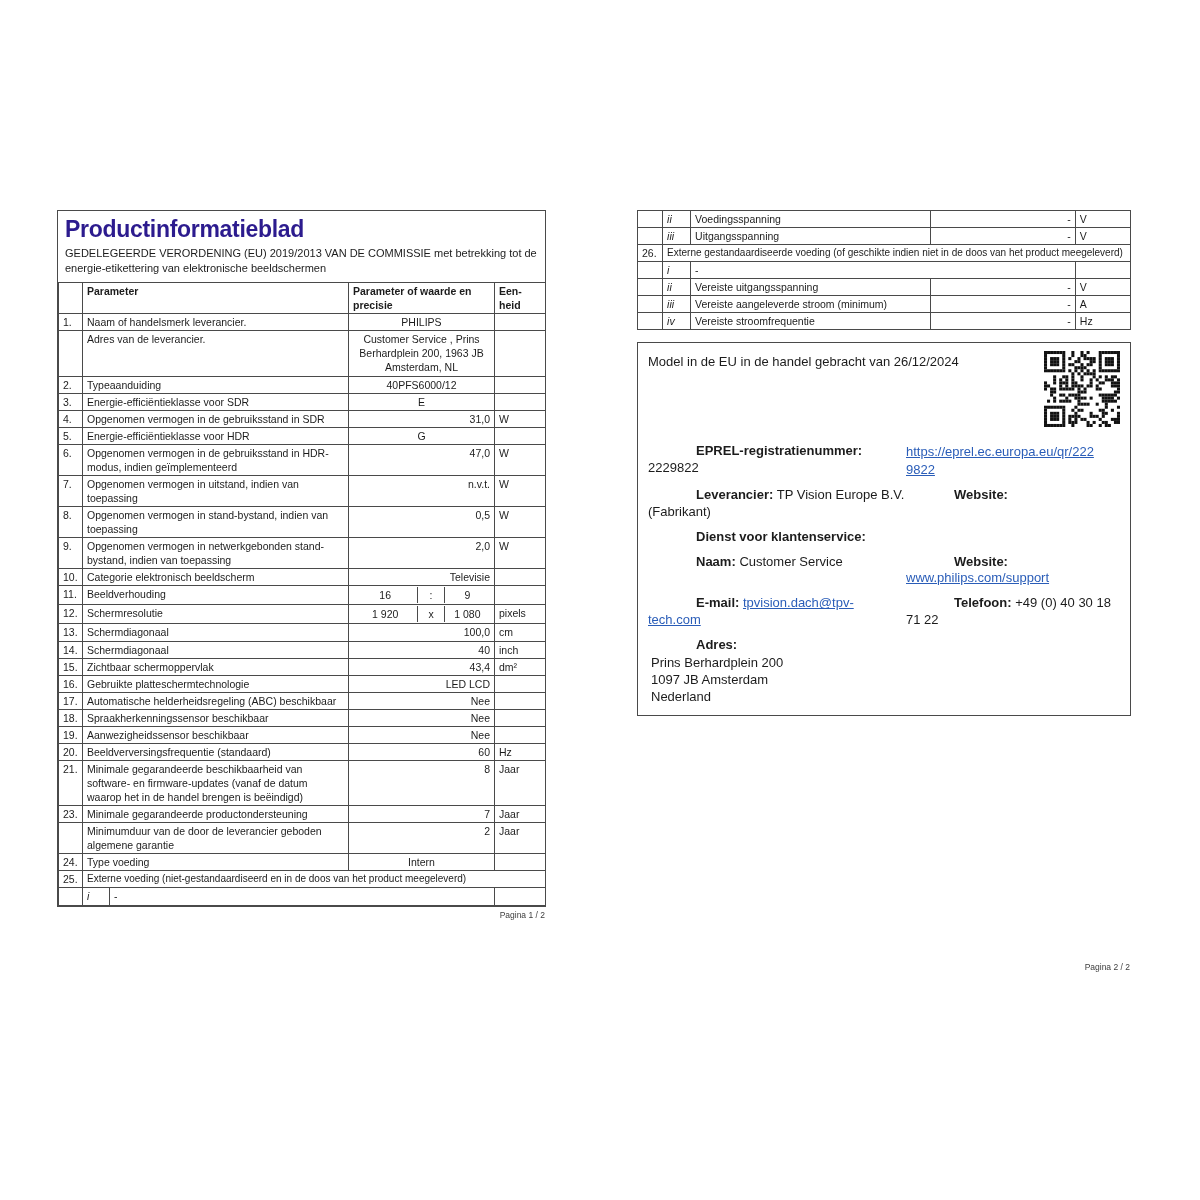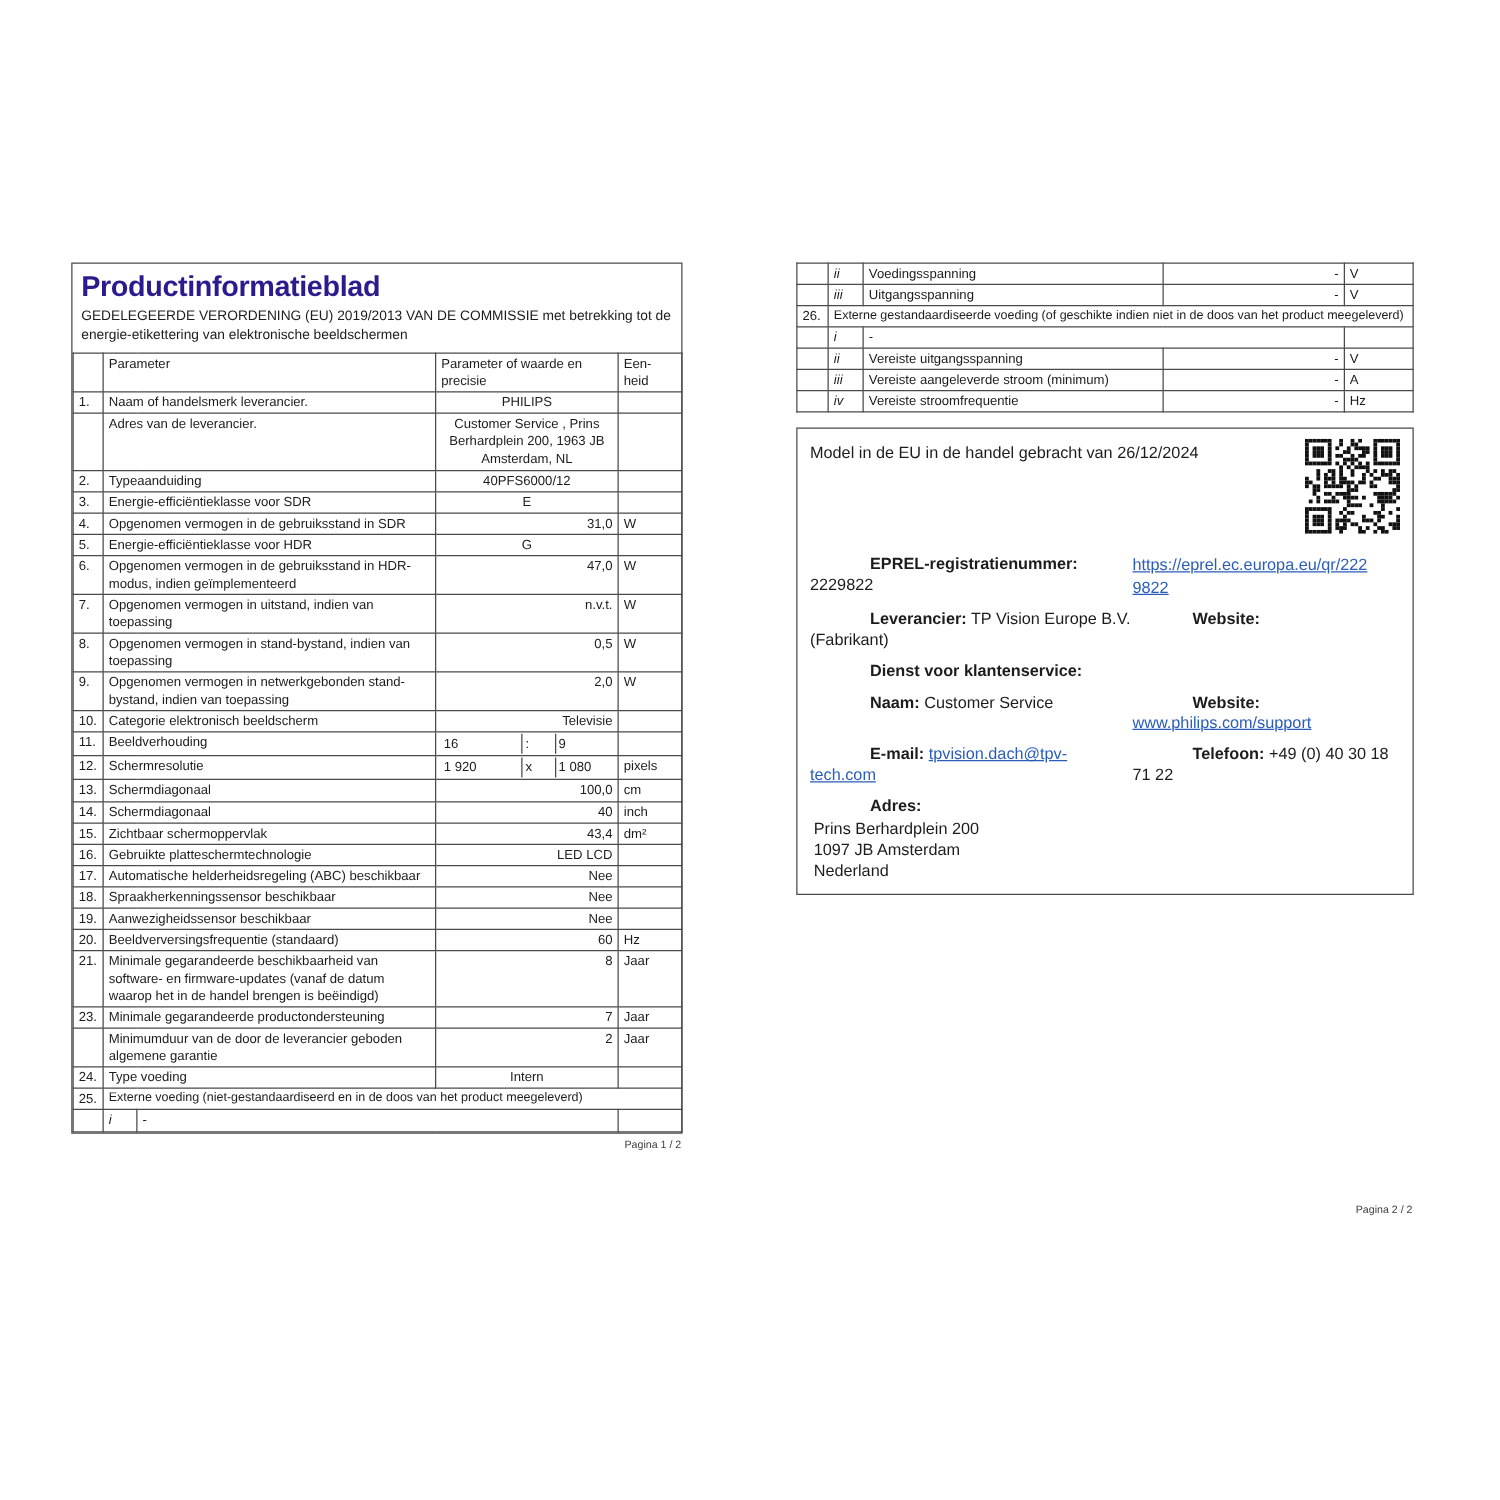--- a/index.html
+++ b/index.html
@@ -20,29 +20,29 @@
   .title{
     color:var(--title);font-weight:bold;font-size:23px;letter-spacing:-0.3px;
     padding:5px 7px 2px 7px;line-height:1.15;
   }
   .subtitle{font-size:11px;line-height:1.35;padding:2px 7px 6px 7px;}
   table.ptable{border-collapse:collapse;width:100%;font-size:10.5px;table-layout:fixed;}
   table.ptable td{
     border:1px solid var(--border);padding:1px 4px;line-height:1.34;
     vertical-align:top;overflow:hidden;box-sizing:border-box;
   }
-  td.c-head{font-weight:normal;margin-top:44px;}
+  td.c-head{font-weight:bold;margin-top:44px;}
   td.c-unitH{white-space:pre-line;}
   td.c-sub{font-style:italic;}
   td.v-left{text-align:center;}
   td.v-right{text-align:right;}
   td.c-span{font-size:10px;}
   td.splitcell{padding:0;}
   .split{display:flex;width:100%;}
-  .split span{display:block;text-align:left;padding:1px 2px;box-sizing:border-box;}
+  .split span{display:block;text-align:center;padding:1px 2px;box-sizing:border-box;}
   .split .s0{flex:0 0 47%;}
   .split .s1{flex:0 0 20%;border-left:1px solid var(--border);border-right:1px solid var(--border);}
   .split .s2{flex:1;}
   .pagenum{font-size:8.5px;color:#3d3d3d;text-align:right;margin-top:3px;padding-right:1px;}
   .pagenum2{position:absolute;top:752px;right:0;margin-top:0;}
   
   .infobox{
     border:1px solid var(--border);box-sizing:border-box;margin-top:12px;
     padding:8px 10px 10px 10px;font-size:13px;line-height:1.3;min-height:277px;position:relative;
   }

